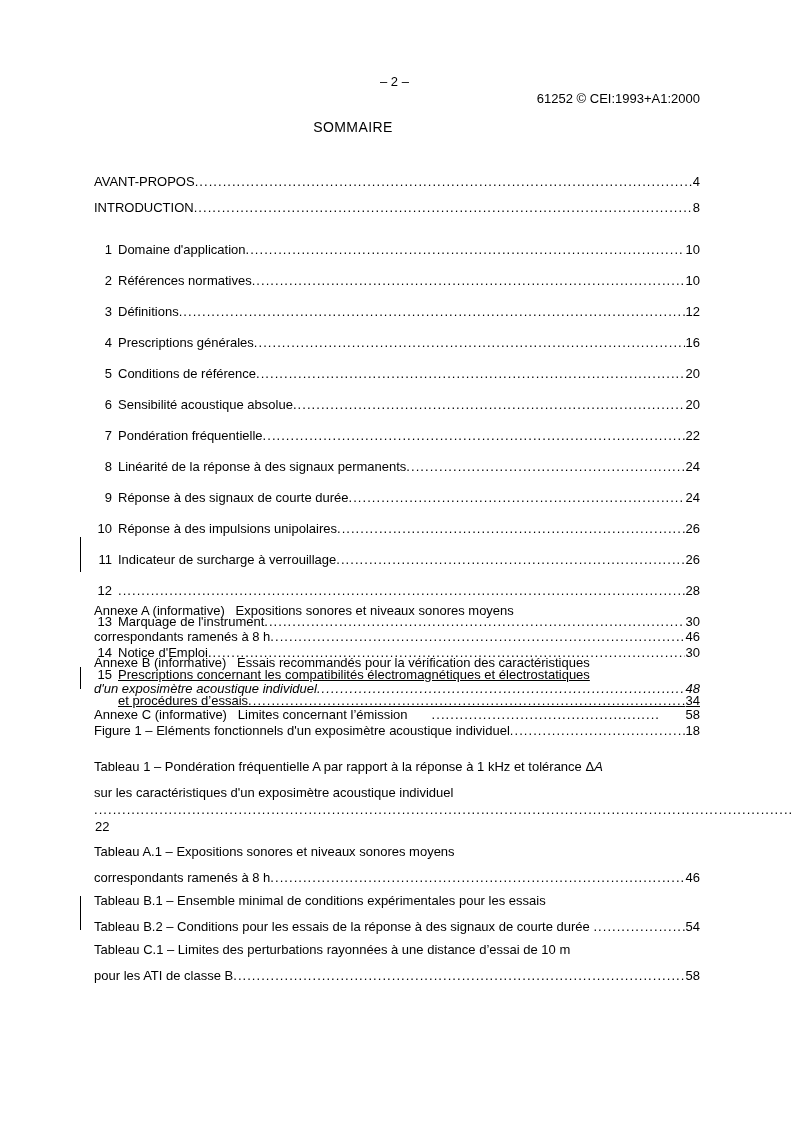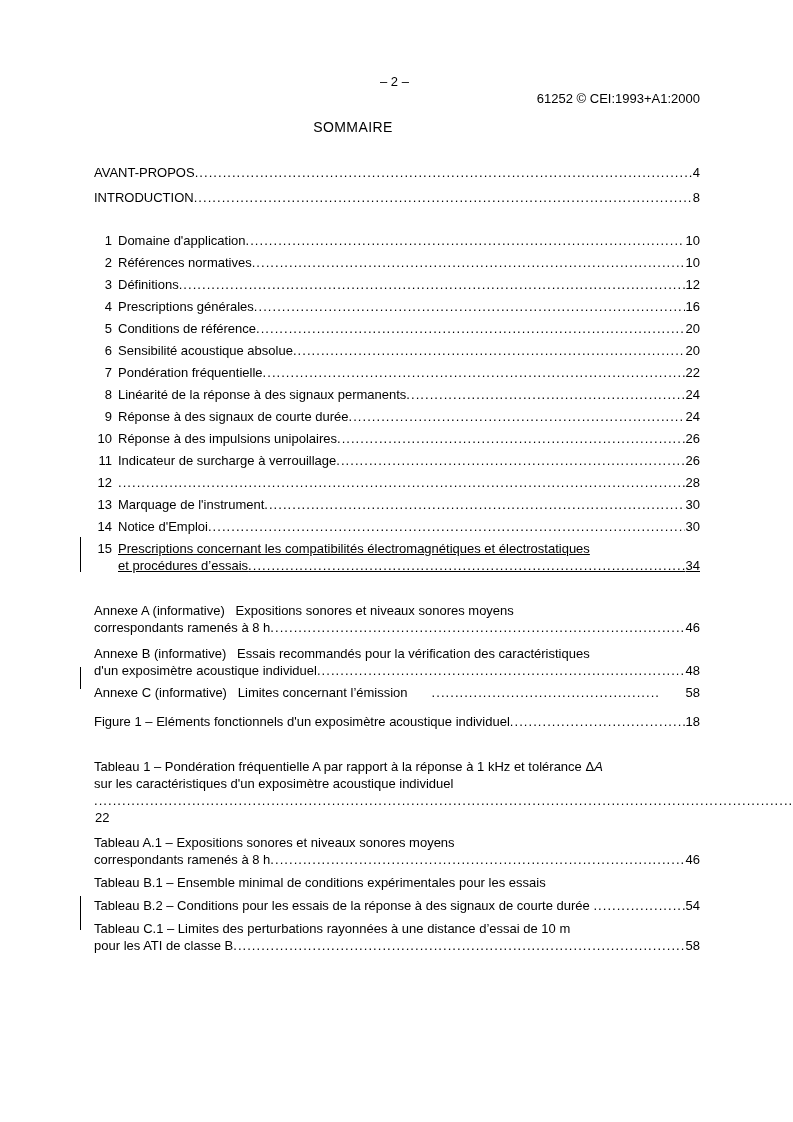--- a/index.html
+++ b/index.html
@@ -71,20 +71,21 @@
     font-size: 13px;
     line-height: 17px;
     margin-bottom: 5px;
   }
 
   
   .leader {
     display: flex;
     align-items: baseline;
     width: 100%;
+    margin-top: 9px;
   }
   .leader .lbl {
     white-space: pre;
     flex: 0 0 auto;
   }
   .leader .dots {
     flex: 1 1 auto;
     overflow: hidden;
     white-space: nowrap;
     margin: 0 0px;
@@ -349,21 +350,21 @@
       <span class="wrap-first">Annexe A (informative)   Expositions sonores et niveaux sonores moyens</span>
       <span class="leader" style="display:flex;">
         <span class="lbl">correspondants ramenés à 8 h</span>
         <span class="dots"></span>
         <span class="pg">46</span>
       </span>
     </div>
 
     <div class="toc-row" style="margin-bottom:5px;">
       <span class="wrap-first">Annexe B (informative)   Essais recommandés pour la vérification des caractéristiques</span>
-      <span class="leader" style="display:flex;">
+      <span class="leader" style="display:flex;font-style:italic;">
         <span class="lbl">d'un exposimètre acoustique individuel</span>
         <span class="dots"></span>
         <span class="pg">48</span>
       </span>
     </div>
 
     <div class="toc-row">
       <span class="leader" style="display:flex;gap:24px;">
         <span class="lbl">Annexe C (informative)   Limites concernant l’émission</span>
         <span class="dots"></span>

